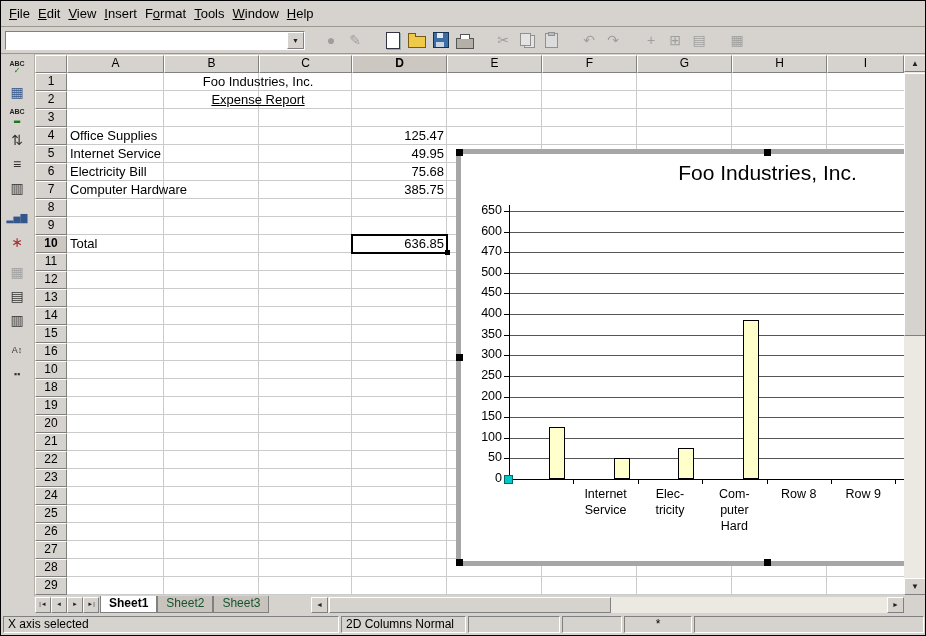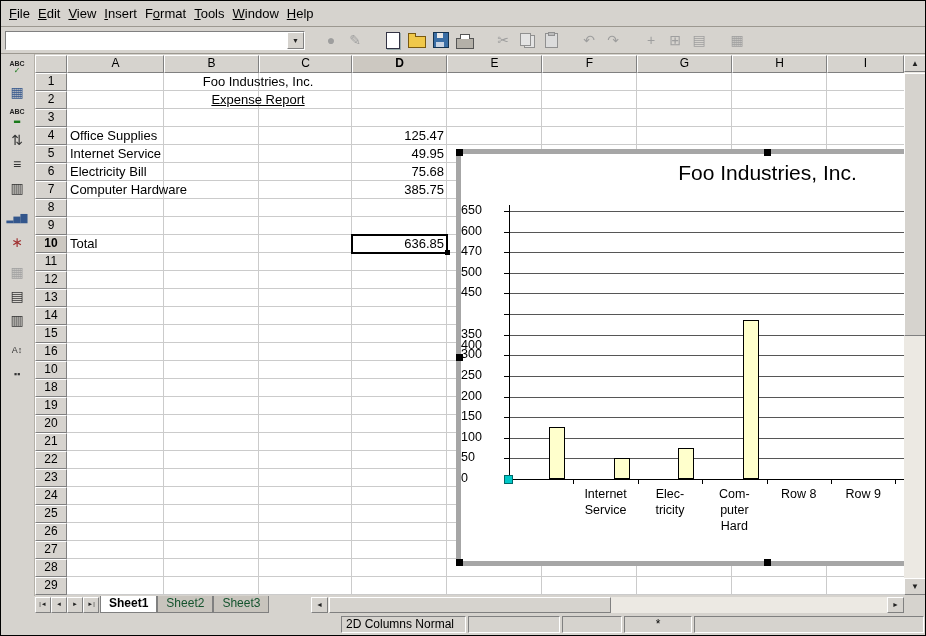--- a/index.html
+++ b/index.html
@@ -74,21 +74,21 @@
   .sel-rect{position:absolute;border:2px solid #000;box-sizing:border-box;}
   .sel-handle{position:absolute;width:5px;height:5px;background:#000;}
 
   
   .chart-wrap{position:absolute;left:455px;top:148px;width:448px;height:417px;overflow:hidden;}
   .chart-frame{position:absolute;left:0;top:0;width:623px;height:417px;box-sizing:border-box;
                border:5px solid #a6a6a6;background:#fff;box-shadow:0 0 0 1px #5e5e5e;}
   .chart-title{position:absolute;left:5px;top:12px;width:613px;text-align:center;font-size:21px;}
   .c-gl{position:absolute;height:1px;background:#565656;}
   .c-axis{position:absolute;background:#000;}
-  .c-ylab{position:absolute;left:5px;width:41px;font-size:12.5px;line-height:15px;}
+  .c-ylab{position:absolute;left:5px;width:41px;text-align:right;font-size:12.5px;line-height:15px;}
   .c-cat{position:absolute;text-align:center;font-size:12.5px;line-height:16px;}
   .c-bar{position:absolute;width:16px;background:#ffffcc;border:1px solid #000;box-sizing:border-box;}
   .c-tick{position:absolute;background:#000;}
   .c-handle{position:absolute;width:7px;height:7px;background:#000;}
   .c-axis-handle{position:absolute;width:9px;height:9px;background:#00c8c8;border:1px solid #006868;box-sizing:border-box;}
 
   
   .vscroll{position:absolute;left:903px;top:54px;width:22px;height:540px;background:#ece9e3;}
   .vs-btn{position:absolute;left:0;width:22px;height:17px;background:#d6d3ce;border:1px solid;
           border-color:#fff #808080 #808080 #fff;box-sizing:border-box;text-align:center;
@@ -357,21 +357,21 @@
       <div class="c-tick" style="left: 48px; top: 226.923px; width: 5px; height: 1px;"></div>
       <div class="c-ylab" style="top: 218.923px;">250</div>
       <div class="c-gl" style="left: 53px; top: 206.308px; width: 560px;"></div>
       <div class="c-tick" style="left: 48px; top: 206.308px; width: 5px; height: 1px;"></div>
       <div class="c-ylab" style="top: 198.308px;">300</div>
       <div class="c-gl" style="left: 53px; top: 185.692px; width: 560px;"></div>
       <div class="c-tick" style="left: 48px; top: 185.692px; width: 5px; height: 1px;"></div>
       <div class="c-ylab" style="top: 177.692px;">350</div>
       <div class="c-gl" style="left: 53px; top: 165.077px; width: 560px;"></div>
       <div class="c-tick" style="left: 48px; top: 165.077px; width: 5px; height: 1px;"></div>
-      <div class="c-ylab" style="top: 157.077px; margin-top: 32px;">400</div>
+      <div class="c-ylab" style="top: 157.077px;">400</div>
       <div class="c-gl" style="left: 53px; top: 144.462px; width: 560px;"></div>
       <div class="c-tick" style="left: 48px; top: 144.462px; width: 5px; height: 1px;"></div>
       <div class="c-ylab" style="top: 136.462px;">450</div>
       <div class="c-gl" style="left: 53px; top: 123.846px; width: 560px;"></div>
       <div class="c-tick" style="left: 48px; top: 123.846px; width: 5px; height: 1px;"></div>
       <div class="c-ylab" style="top: 115.846px;">500</div>
       <div class="c-gl" style="left: 53px; top: 103.231px; width: 560px;"></div>
       <div class="c-tick" style="left: 48px; top: 103.231px; width: 5px; height: 1px;"></div>
       <div class="c-ylab" style="top: 95.2308px;">470</div>
       <div class="c-gl" style="left: 53px; top: 82.6154px; width: 560px;"></div>
@@ -425,20 +425,21 @@
         <div class="tab">Sheet3</div>
       </div>
     <div class="hscroll">
       <div class="hs-btn left">◄</div>
       <div class="hs-thumb"></div>
       <div class="hs-btn right">►</div>
     </div>
   </div>
 
   <div class="statusbar">
+    <div class="sb-panel sb1">X axis selected</div>
     <div class="sb-panel sb2">2D Columns Normal</div>
     <div class="sb-panel sb3"></div>
     <div class="sb-panel sb4"></div>
     <div class="sb-panel sb5">*</div>
     <div class="sb-panel sb6"></div>
   </div>
 
 </div>
 
 </body></html>

